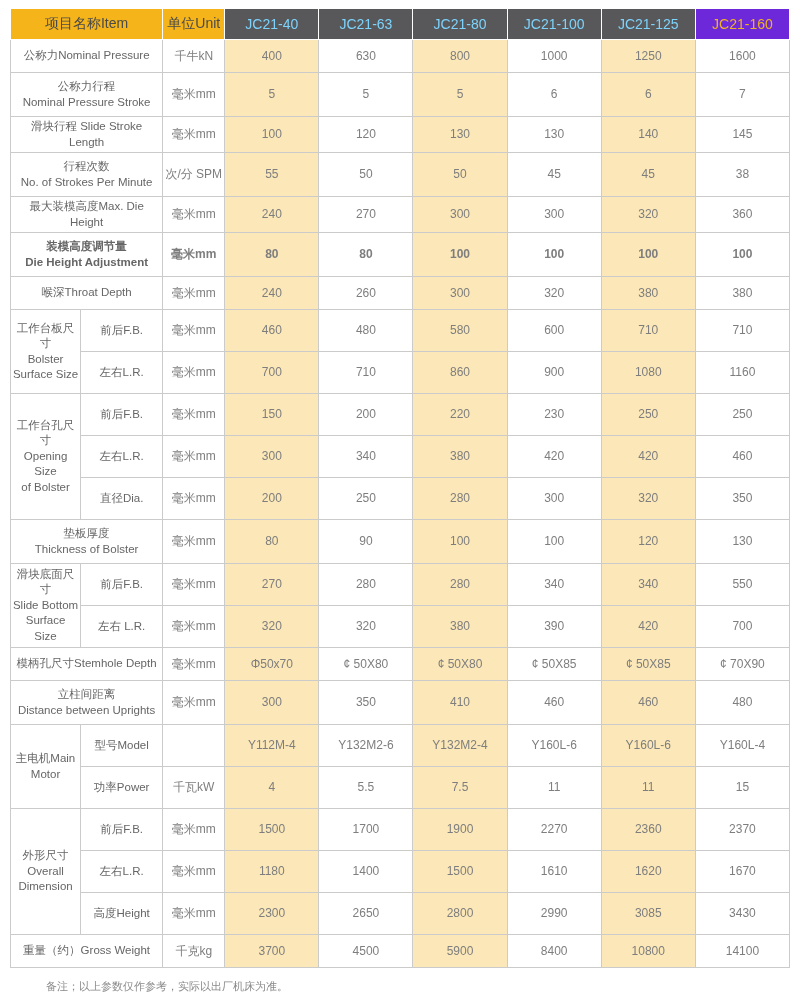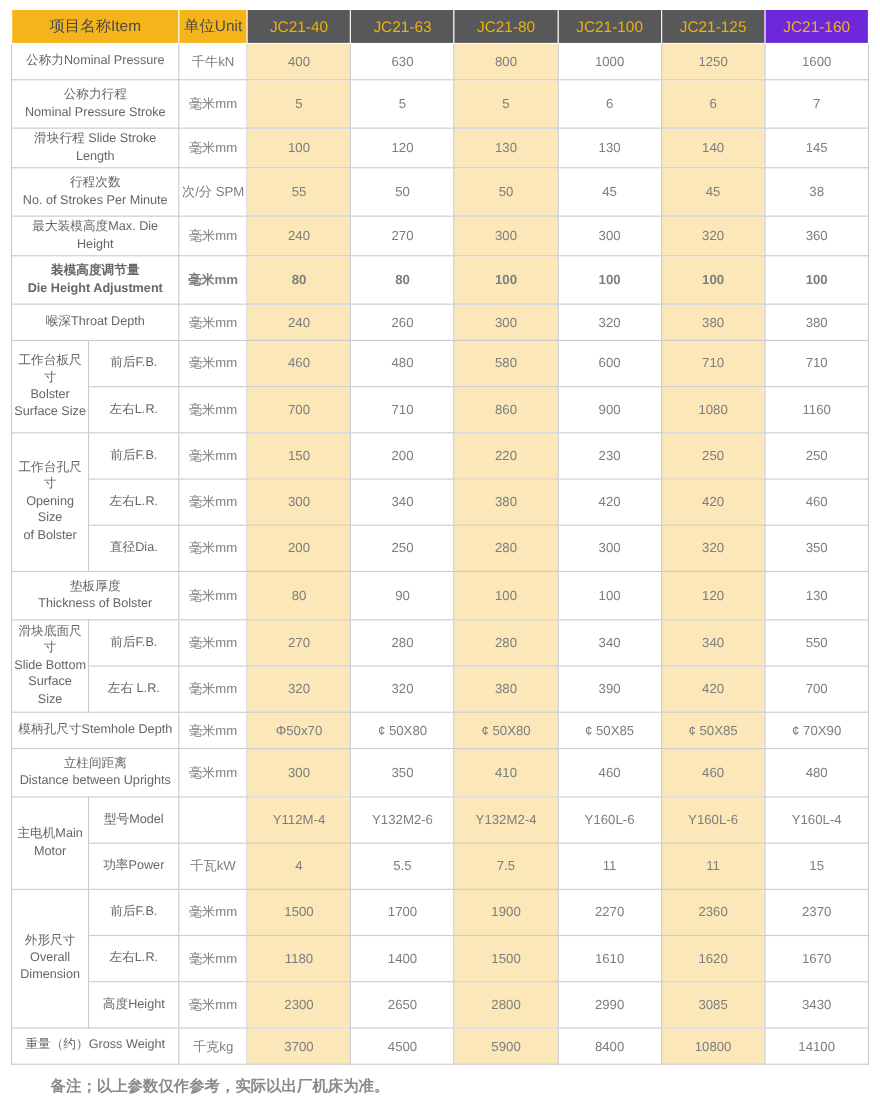--- a/index.html
+++ b/index.html
@@ -15,42 +15,41 @@
     table-layout:fixed;
   }
   th{
     height:30px;
     font-size:14px;
     font-weight:normal;
     border:1px solid #ffffff;
     padding:0;
   }
   th.hdr-yellow{background:#F5B51A;color:#4A4A4A;}
-  th.hdr-dark{background:#58585A;color:#eab308;}
+  th.hdr-dark{background:#58585A;color:#7dd3fc;}
   th.hdr-darkest{background:#6d28d9;color:#EFB322;}
   td{
     border:1px solid #CBCBCB;
     text-align:center;
     vertical-align:middle;
     font-size:12px;
     color:#7E7E7E;
     padding:2px 1px;
     line-height:1.35;
     overflow:hidden;
   }
   td.cell-group,td.cell-sub,td.cell-item{
     color:#666666;
     font-size:11.5px;
   }
   td.cream{background:#FBE7B7;}
   .note{
     margin:11px 0 0 36px;
-    font-size:14px;
+    font-size:11px;
     color:#8A8A8A;
-    font-weight:bold;
   }
 </style>
 </head>
 <body>
 
 <div class="page">
   <table class="spec">
     <colgroup>
       <col style="width:70px">
         <col style="width:82px">

